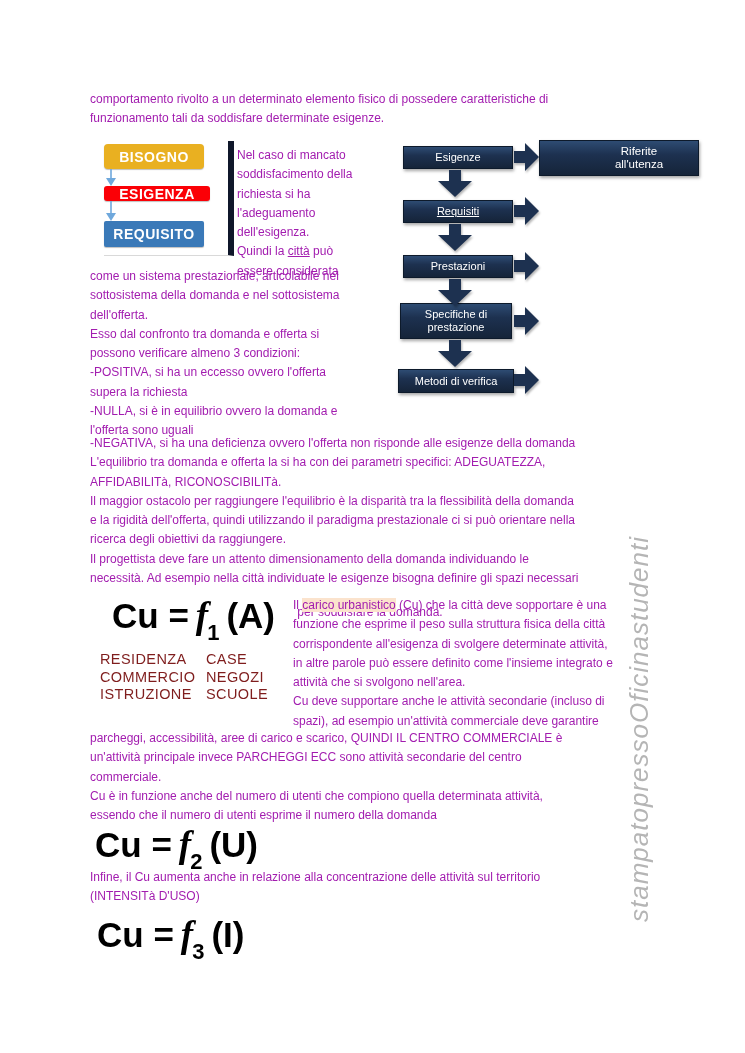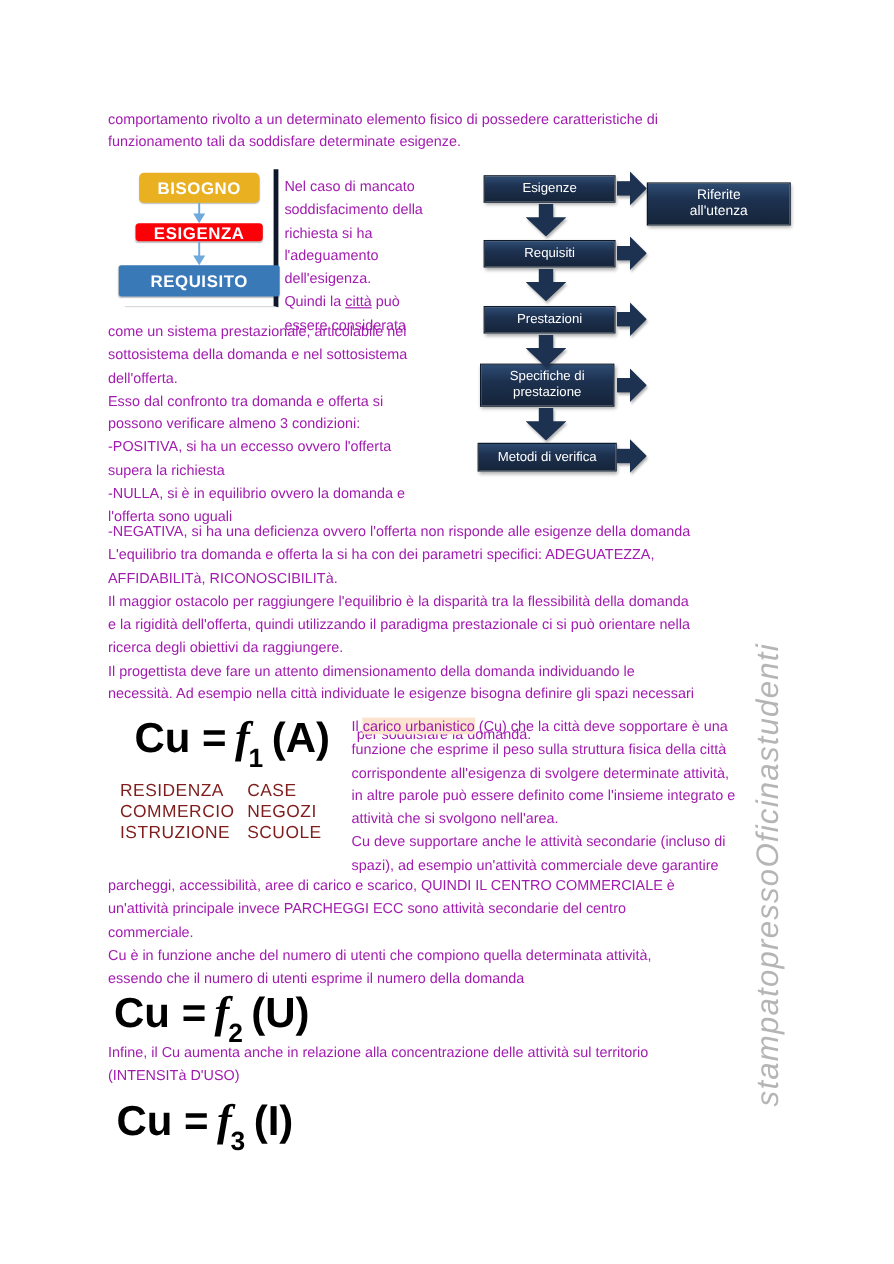--- a/index.html
+++ b/index.html
@@ -7,28 +7,28 @@
     width:745px;height:1053px;position:relative;background:#ffffff;
     font-family:"Liberation Sans","DejaVu Sans",sans-serif;
     color:#000;overflow:hidden;
   }
   .abs{position:absolute;}
   .body-text{font-size:12px;line-height:19.3px;white-space:pre-line;color:#a21caf;}
   .u{text-decoration:underline;}
   .hl{background:#fbe3cd;}
 
   
-  .mini{width:124px;border-right:4px solid #0f172a;border-bottom:1px solid #d9d9d9;
-        padding:3px 0 8px 0;display:flex;flex-direction:column;align-items:center;}
+  .mini{width:124px;border-right:6px solid #0f172a;border-bottom:1px solid #d9d9d9;
+        padding:3px 0 8px 0;display:flex;flex-direction:column;}
   .mini-box{color:#fff;font-weight:bold;font-size:14px;letter-spacing:.5px;
             display:flex;align-items:center;justify-content:center;border-radius:4px;
             box-shadow:0 1px 1px rgba(0,0,0,.25);}
   .mini-box.b1{width:100px;height:25px;background:#e9b021;}
   .mini-box.b2{width:106px;height:15px;background:#fb0006;border-radius:3px;}
-  .mini-box.b3{width:134px;height:26px;background:#3a79b8;border-radius:2px;}
+  .mini-box.b3{width:100px;height:26px;background:#3a79b8;border-radius:2px;}
 
   
   .flow{width:262px;height:256px;}
   .fbox{position:absolute;color:#fff;text-align:center;font-size:11px;line-height:13px;
         white-space:pre-line;display:flex;align-items:center;justify-content:center;
         background:linear-gradient(180deg,#2e4c73 0%,#1d3150 40%,#152439 100%);
         border:1px solid #0d1a2b;box-shadow:1px 2px 3px rgba(0,0,0,.35);}
   .arr{position:absolute;filter:drop-shadow(1px 2px 1px rgba(0,0,0,.3));}
 
   
@@ -70,21 +70,21 @@
 <div class="abs body-text" style="left:237px;top:146px;width:166px;"><span>Nel caso di mancato
 soddisfacimento della
 richiesta si ha
 l'adeguamento
 dell'esigenza.
 Quindi la </span><span class="u">città</span><span> può
 essere considerata</span></div>
 
 <div class="abs flow" style="left:398px;top:140px;">
   <div class="fbox" style="left:5px;top:6px;width:108px;height:21px;">Esigenze</div>
-  <div class="fbox" style="left:5px;top:60px;width:108px;height:21px;">Requisiti</div>
+  <div class="fbox" style="left:5px;top:60px;width:108px;height:21px;text-decoration:underline;">Requisiti</div>
   <div class="fbox" style="left:5px;top:115px;width:108px;height:21px;">Prestazioni</div>
   <div class="fbox" style="left:2px;top:163px;width:110px;height:34px;">Specifiche di
 prestazione</div>
   <div class="fbox" style="left:0px;top:229px;width:114px;height:22px;">Metodi di verifica</div>
 
   <svg class="arr" style="left:40px;top:30px;" width="34" height="27">
     <rect x="11" y="0" width="12" height="12" fill="#1d3150"></rect>
       <polygon points="0,11 34,11 17,27" fill="#1d3150"></polygon>
     </svg>
   <svg class="arr" style="left:40px;top:84px;" width="34" height="27">
@@ -114,21 +114,21 @@
     </svg>
   <svg class="arr" style="left:116px;top:165px;" width="25" height="31">
     <rect x="0" y="10" width="11" height="12" fill="#1d3150"></rect>
       <polygon points="11,2 25,16 11,30" fill="#1d3150"></polygon>
     </svg>
   <svg class="arr" style="left:116px;top:224px;" width="25" height="31">
     <rect x="0" y="10" width="11" height="12" fill="#1d3150"></rect>
       <polygon points="11,2 25,16 11,30" fill="#1d3150"></polygon>
     </svg>
 
-  <div class="fbox" style="left:141px;top:12px;width:118px;height:34px;font-size:11.5px;">Riferite
+  <div class="fbox" style="left:141px;top:0px;width:118px;height:34px;font-size:11.5px;padding-left:40px;">Riferite
 all'utenza</div>
 </div>
 
 <div class="abs body-text" style="left:90px;top:267px;width:320px;">come un sistema prestazionale, articolabile nel
 sottosistema della domanda e nel sottosistema
 dell'offerta.
 Esso dal confronto tra domanda e offerta si
 possono verificare almeno 3 condizioni:
 -POSITIVA, si ha un eccesso ovvero l'offerta
 supera la richiesta

